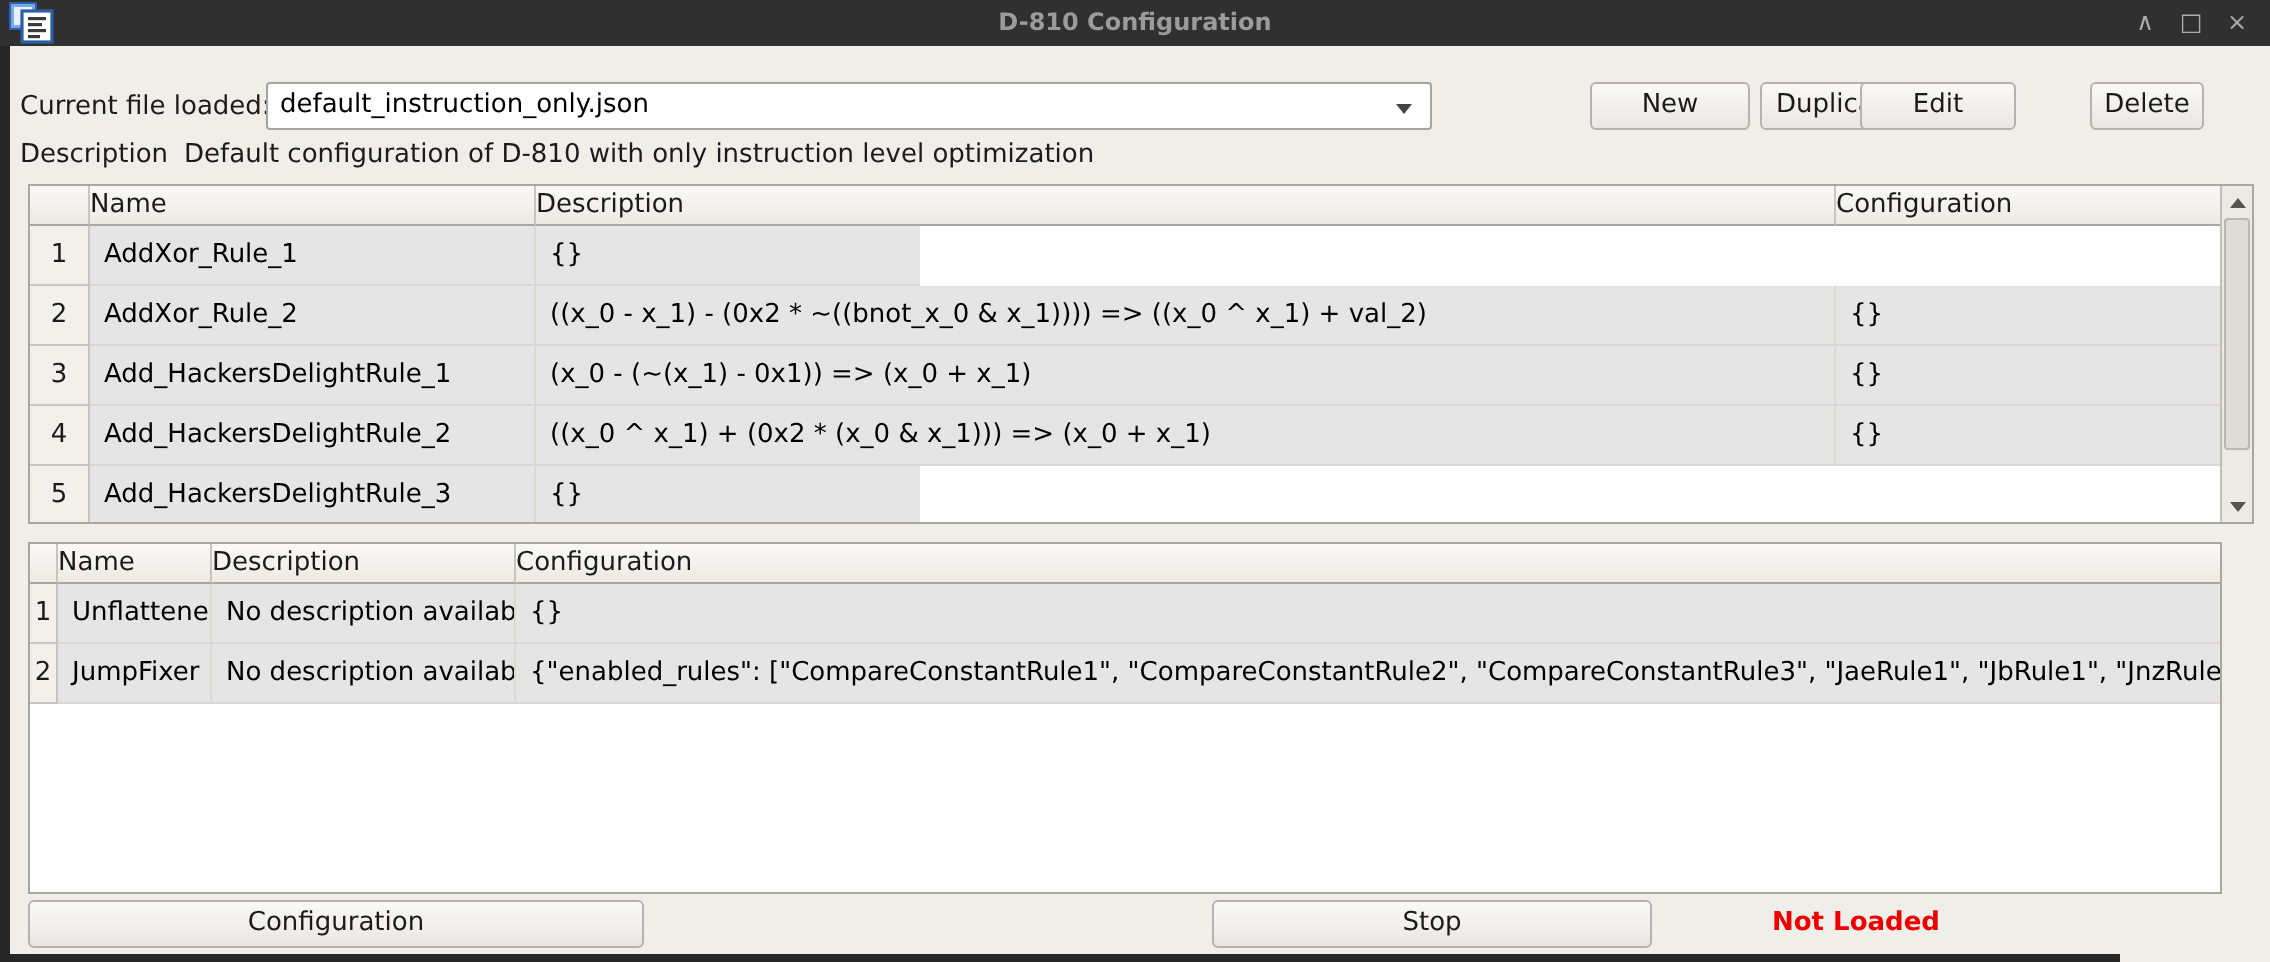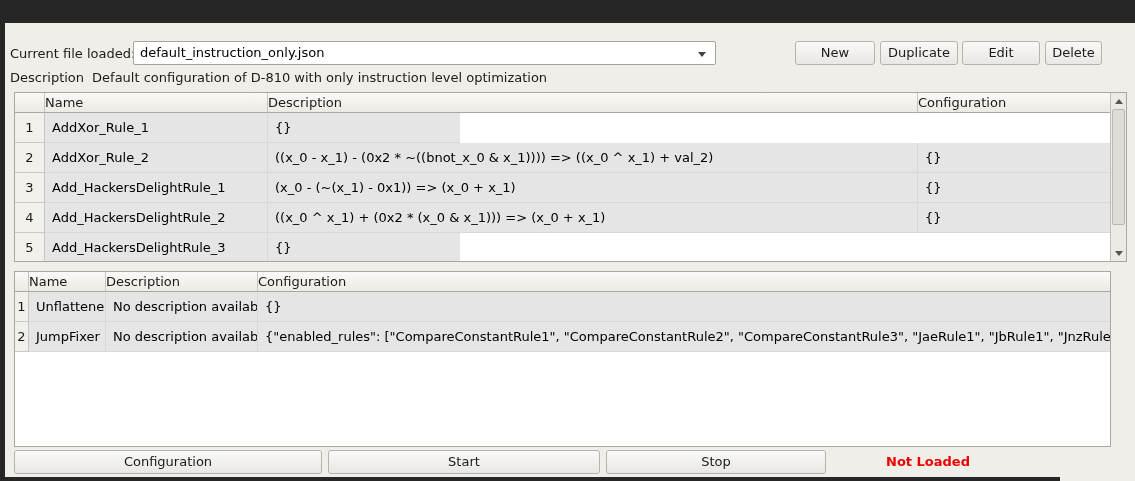--- a/index.html
+++ b/index.html
@@ -25,21 +25,21 @@
            border:1px solid #a5a49e; border-radius:2px; font-size:13px; line-height:22px;
            padding:0 22px 0 6px; white-space:nowrap; overflow:hidden; color:#000; cursor:default; }
   .combo-arrow { position:absolute; right:9px; top:10px; width:0; height:0;
                  border-left:4px solid transparent; border-right:4px solid transparent;
                  border-top:5px solid #44443f; }
   .btn { position:absolute; top:18px; height:24px; background:linear-gradient(#f9f9f8,#e9e7e4);
          border:1px solid #b5b3ae; border-radius:3px; font-size:13px; color:#1b1b1b;
          text-align:center; line-height:21px; cursor:default; }
   .btn-new { left:790px; width:80px; }
   .btn-duplicate { left:875px; width:78px; }
-  .btn-edit { left:957px; width:78px; }
+  .btn-edit { left:925px; width:78px; }
   .btn-delete { left:1040px; width:57px; }
 
   
   .desc-row { position:absolute; left:5px; top:47px; font-size:13px; color:#1b1b1b; display:flex; gap:8px; white-space:nowrap; }
 
   
   .tbl { position:absolute; background:#ffffff; border:1px solid #a8a7a1; overflow:hidden; }
   .rules-tbl { left:9px; top:69px; width:1113px; height:170px; }
   .blocks-tbl { left:9px; top:248px; width:1097px; height:176px; }
   .trow { display:flex; }
@@ -69,20 +69,37 @@
   .fbtn-config { left:9px; width:308px; }
   .fbtn-start { left:323px; width:272px; }
   .fbtn-stop { left:601px; width:220px; }
   .status { position:absolute; left:881px; top:427px; line-height:24px; font-size:13px; font-weight:bold; color:#ee0000; white-space:nowrap; }
 </style>
 </head>
 <body>
 
 <div class="screen">
 
+  <div class="titlebar">
+    <svg class="app-icon" viewBox="0 0 24 21">
+      <rect x="1" y="0.5" width="13" height="13" fill="#7aa7e8" stroke="#2a5fa8"></rect>
+      <rect x="3" y="2.5" width="9" height="9" fill="#e8f0fb"></rect>
+      <rect x="7" y="4.5" width="15" height="15.5" fill="#ffffff" stroke="#2a5fa8" stroke-width="1.6"></rect>
+      <rect x="10" y="7.5" width="9" height="1.6" fill="#3a3a3a"></rect>
+      <rect x="10" y="10.5" width="7" height="1.6" fill="#3a3a3a"></rect>
+      <rect x="10" y="13.5" width="9" height="1.6" fill="#3a3a3a"></rect>
+      <rect x="10" y="16.5" width="6" height="1.6" fill="#3a3a3a"></rect>
+    </svg>
+    <div class="title">D-810 Configuration</div>
+    <div class="win-controls">
+      <div class="win-btn">∧</div>
+      <div class="win-btn">□</div>
+      <div class="win-btn">×</div>
+    </div>
+  </div>
 
   <div class="content">
 
     <div class="file-label">Current file loaded:</div>
     <div class="combo">
       <span>default_instruction_only.json</span>
       <span class="combo-arrow"></span>
     </div>
     <div class="btn btn-new">New</div>
     <div class="btn btn-duplicate">Duplicate</div>
@@ -155,20 +172,19 @@
       </div>
       <div class="trow">
         <div class="td rn c-rn2">2</div>
         <div class="td c-name2">JumpFixer</div>
         <div class="td c-desc2">No description available</div>
         <div class="td c-cfg2">{"enabled_rules": ["CompareConstantRule1", "CompareConstantRule2", "CompareConstantRule3", "JaeRule1", "JbRule1", "JnzRule1", "JnzRul...</div>
       </div>
     </div>
 
     <div class="fbtn fbtn-config">Configuration</div>
-    <div class="fbtn fbtn-start">Start</div>
     <div class="fbtn fbtn-stop">Stop</div>
     <div class="status">Not Loaded</div>
 
   </div>
 
   <div class="bottom-shadow"></div>
 </div>
 
 </body></html>

